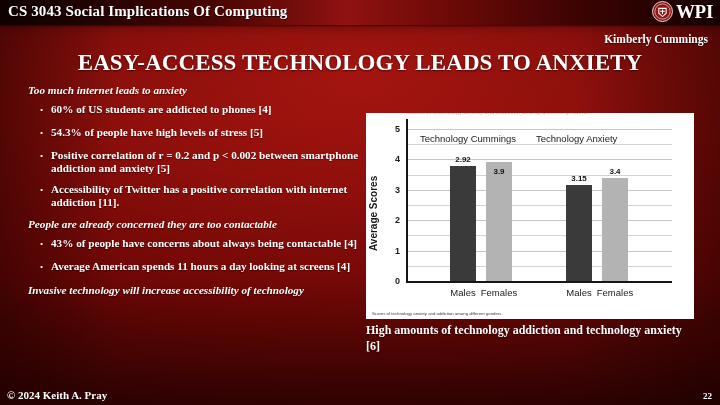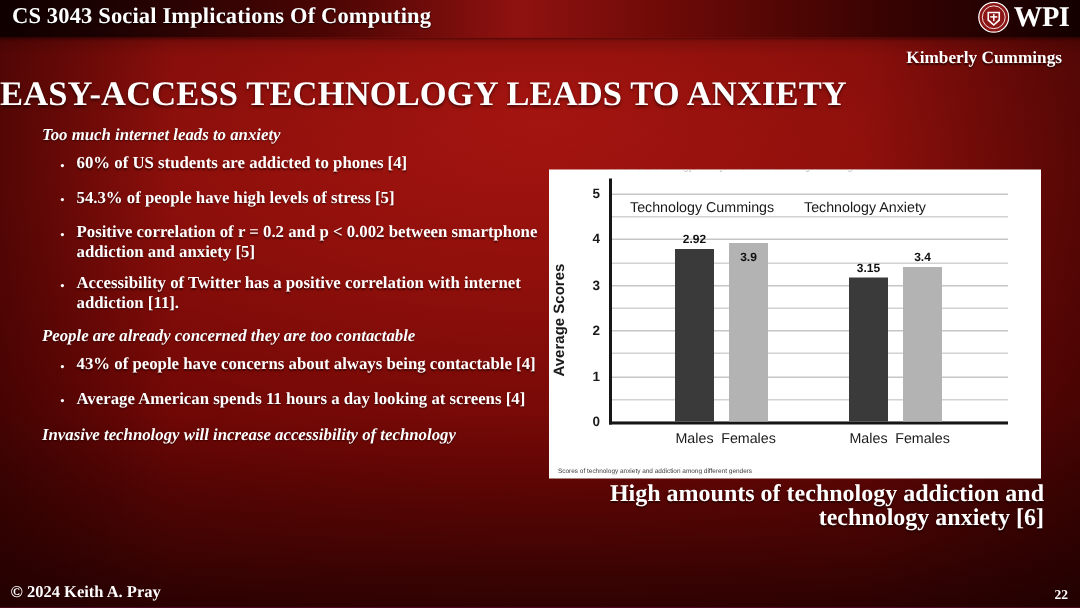--- a/index.html
+++ b/index.html
@@ -7,21 +7,21 @@
     margin: 0;
     padding: 0;
     background: #000;
   }
   #slide {
     position: relative;
     width: 720px;
     height: 405px;
     overflow: hidden;
     font-family: "Liberation Serif", serif;
-    background: #be185d;
+    background: #ef4444;
   }
   
   .bg-base {
     position: absolute; inset: 0;
     background:
       radial-gradient(115% 95% at 50% 18%, #a81510 0%, #8d0f0b 32%, #6e0705 62%, #4b0403 86%, #330202 100%);
   }
   .bg-vert {
     position: absolute; inset: 0;
     background: linear-gradient(to bottom,
@@ -97,20 +97,21 @@
     font-weight: bold;
     color: #ffffff;
     text-shadow: 0 1px 1px rgba(0,0,0,0.6);
   }
 
   
   .slide-title {
     position: absolute;
     left: 0; top: 50px;
     width: 720px;
+    text-align: center;
     font-family: "Liberation Serif", serif;
     font-size: 23px;
     font-weight: bold;
     color: #ffffff;
     letter-spacing: 0.1px;
     text-shadow: 0 1px 2px rgba(0,0,0,0.55);
   }
 
   
   .body-col {
@@ -255,23 +256,23 @@
     font-size: 4.3px;
     color: #3a3a3a;
     white-space: nowrap;
   }
 
   
   .chart-caption {
     position: absolute;
     left: 366px; top: 322px;
     width: 330px;
-    text-align: right;
-    font-family: "Liberation Serif", serif;
-    font-size: 16px;
+    text-align: left;
+    font-family: "Liberation Serif", serif;
+    font-size: 12px;
     font-weight: bold;
     color: #ffffff;
     line-height: 16px;
     text-shadow: 0 1px 1px rgba(0,0,0,0.5);
   }
 
   
   .footer-left {
     position: absolute;
     left: 7px; bottom: 4px;

